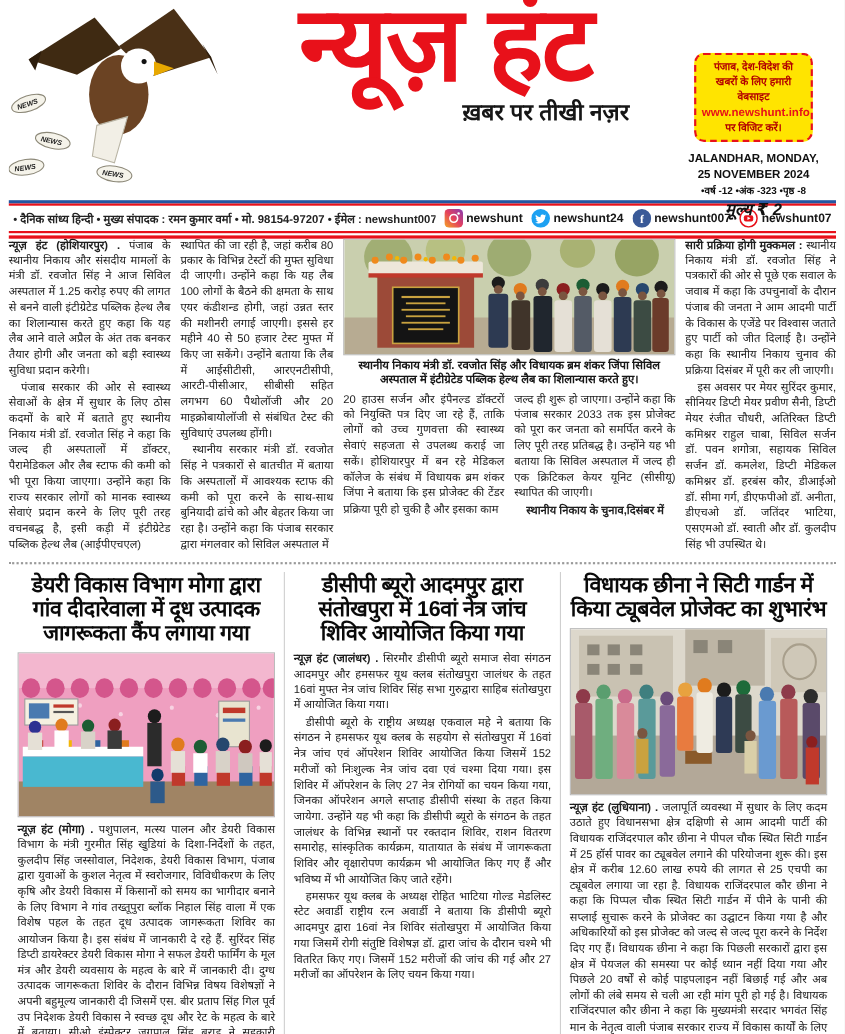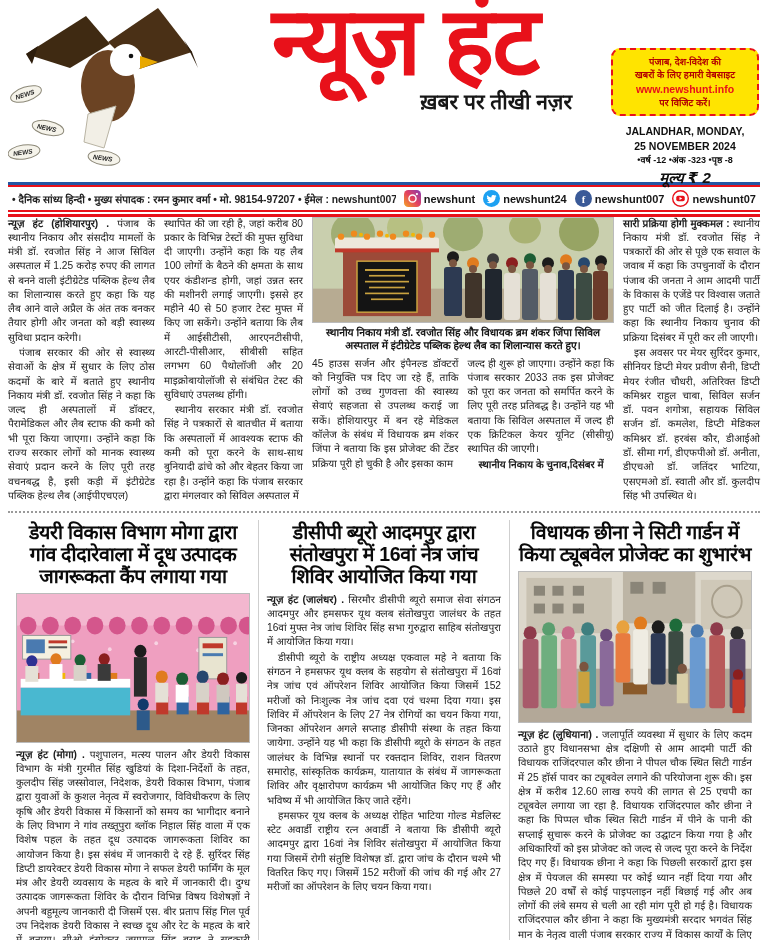--- a/index.html
+++ b/index.html
@@ -7,21 +7,21 @@
         font-family:"Liberation Sans","DejaVu Sans",sans-serif;color:#161616;box-sizing:border-box;padding:2px 8px 0;}
   
   .masthead{display:flex;height:178px;position:relative;}
   .logo-wrap{width:192px;flex:0 0 192px;}
   .mast-center{flex:1;display:flex;flex-direction:column;}
   .kicker{font-size:21px;font-weight:bold;color:#0c0c0c;margin:12px 0 0 46px;letter-spacing:.5px;}
   .np-title{font-size:95px;font-weight:900;color:#e8111a;line-height:.92;text-align:center;letter-spacing:-2px;margin-top:-4px;}
   .tagline{font-size:21px;font-weight:bold;text-align:right;margin:2px 38px 0 0;}
   .mast-right{width:150px;flex:0 0 150px;display:flex;flex-direction:column;align-items:center;}
   .promo{margin-top:46px;background:#ffe400;border:2px dashed #e8111a;border-radius:9px;padding:5px 5px 4px;
-         font-size:9.5px;font-weight:bold;color:#b30000;text-align:center;line-height:1.4;width:148px;box-sizing:border-box;}
+         font-size:9.5px;font-weight:bold;color:#b30000;text-align:center;line-height:1.4;width:108px;box-sizing:border-box;}
   .promo .site{color:#e8111a;font-size:10.5px;display:block;}
   .date-block{margin-top:8px;text-align:center;font-weight:bold;color:#101010;line-height:1.45;font-size:10.5px;}
   .issue{font-size:9px;}
   .price{font-size:15px;font-style:italic;}
   
   .info-bar{border-top:3px solid #2456a2;margin-top:2px;}
   .info-inner{border-top:2.5px solid #e8111a;border-bottom:2.5px solid #e8111a;display:flex;align-items:center;
               gap:8px;padding:3px 4px;font-size:10.3px;font-weight:bold;white-space:nowrap;}
   .redline{height:2.5px;background:#e8111a;margin-top:2px;}
   .social-item{display:flex;align-items:center;gap:3px;font-size:11px;}
@@ -220,21 +220,21 @@
               <circle cx="271" cy="52" r="4" fill="#7a5540"></circle>
               <rect x="263" y="56" width="16" height="48" rx="3" fill="#3c4b43"></rect>
             <circle cx="288" cy="44" r="6" fill="#1c1c1c"></circle>
               <circle cx="288" cy="50" r="4" fill="#7a5540"></circle>
               <rect x="280" y="54" width="15" height="50" rx="3" fill="#6b3b2a"></rect>
           </g>
         </svg>
         <div class="caption">स्थानीय निकाय मंत्री डॉ. रवजोत सिंह और विधायक ब्रम शंकर जिंपा सिविल अस्पताल में इंटीग्रेटेड पब्लिक हेल्थ लैब का शिलान्यास करते हुए।</div>
         <div class="under-cols bodytext">
           <div>
-            <p class="noindent">45 हाउस सर्जन और इंपैनल्ड डॉक्टरों को नियुक्ति पत्र दिए जा रहे हैं, ताकि लोगों को उच्च गुणवत्ता की स्वास्थ्य सेवाएं सहजता से उपलब्ध कराई जा सकें। होशियारपुर में बन रहे मेडिकल कॉलेज के संबंध में विधायक ब्रम शंकर जिंपा ने बताया कि इस प्रोजेक्ट की टेंडर प्रक्रिया पूरी हो चुकी है और इसका काम</p>
+            <p class="noindent">20 हाउस सर्जन और इंपैनल्ड डॉक्टरों को नियुक्ति पत्र दिए जा रहे हैं, ताकि लोगों को उच्च गुणवत्ता की स्वास्थ्य सेवाएं सहजता से उपलब्ध कराई जा सकें। होशियारपुर में बन रहे मेडिकल कॉलेज के संबंध में विधायक ब्रम शंकर जिंपा ने बताया कि इस प्रोजेक्ट की टेंडर प्रक्रिया पूरी हो चुकी है और इसका काम</p>
           </div>
           <div>
             <p class="noindent">जल्द ही शुरू हो जाएगा। उन्होंने कहा कि पंजाब सरकार 2033 तक इस प्रोजेक्ट को पूरा कर जनता को समर्पित करने के लिए पूरी तरह प्रतिबद्ध है। उन्होंने यह भी बताया कि सिविल अस्पताल में जल्द ही एक क्रिटिकल केयर यूनिट (सीसीयू) स्थापित की जाएगी।</p>
             <p class="crosshead">स्थानीय निकाय के चुनाव,दिसंबर में</p>
           </div>
         </div>
       </div>
       <div class="c5 bodytext">
         <p class="noindent"><b>सारी प्रक्रिया होगी मुक्कमल :</b> <span>स्थानीय निकाय मंत्री डॉ. रवजोत सिंह ने पत्रकारों की ओर से पूछे एक सवाल के जवाब में कहा कि उपचुनावों के दौरान पंजाब की जनता ने आम आदमी पार्टी के विकास के एजेंडे पर विश्वास जताते हुए पार्टी को जीत दिलाई है। उन्होंने कहा कि स्थानीय निकाय चुनाव की प्रक्रिया दिसंबर में पूरी कर ली जाएगी।</span></p>
         <p>इस अवसर पर मेयर सुरिंदर कुमार, सीनियर डिप्टी मेयर प्रवीण सैनी, डिप्टी मेयर रंजीत चौधरी, अतिरिक्त डिप्टी कमिश्नर राहुल चाबा, सिविल सर्जन डॉ. पवन शगोत्रा, सहायक सिविल सर्जन डॉ. कमलेश, डिप्टी मेडिकल कमिश्नर डॉ. हरबंस कौर, डीआईओ डॉ. सीमा गर्ग, डीएफपीओ डॉ. अनीता, डीएचओ डॉ. जतिंदर भाटिया, एसएमओ डॉ. स्वाती और डॉ. कुलदीप सिंह भी उपस्थित थे।</p>

